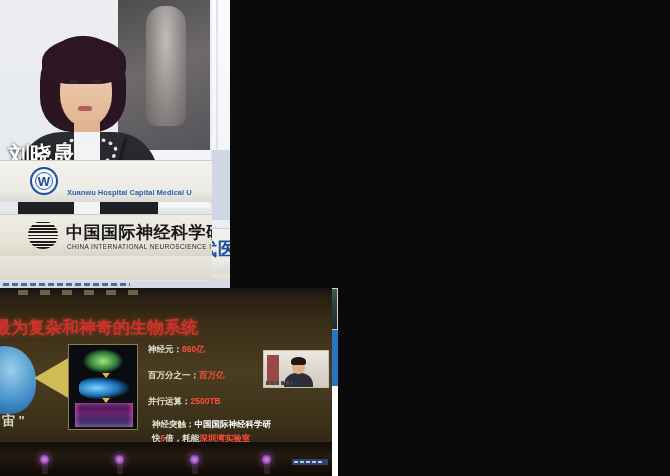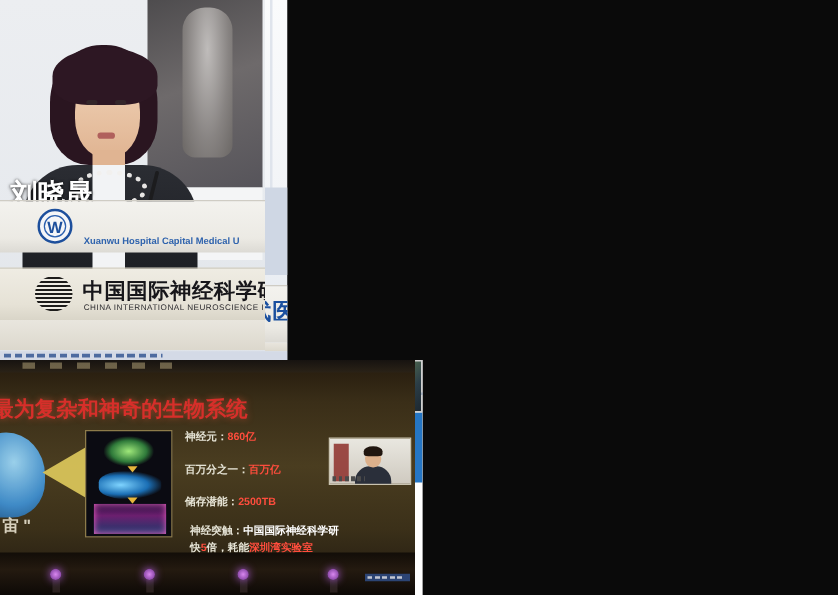--- a/index.html
+++ b/index.html
@@ -328,21 +328,21 @@
 
       <div class="quote">宙 "</div>
 
       <div class="stat" style="left:148px;top:56px;">
         <span class="k">神经元：</span><span class="v">860亿</span>
       </div>
       <div class="stat" style="left:148px;top:82px;">
         <span class="k">百万分之一：</span><span class="v">百万亿</span>
       </div>
       <div class="stat" style="left:148px;top:108px;">
-        <span class="k">储存潜能：</span><span class="v">2500TB</span>
+        <span class="k">并行运算：</span><span class="v">2500TB</span>
       </div>
       <div class="stat" style="left:152px;top:131px;">
         <span class="k">神经突触：</span><span class="w">中国国际神经科学研</span>
       </div>
       <div class="stat" style="left:152px;top:145px;">
         <span class="k">快</span><span class="v">5</span><span class="k">倍，耗能</span><span class="v">深圳湾实验室</span>
       </div>
 
       <div class="pip2">
         <div class="ch"></div>

